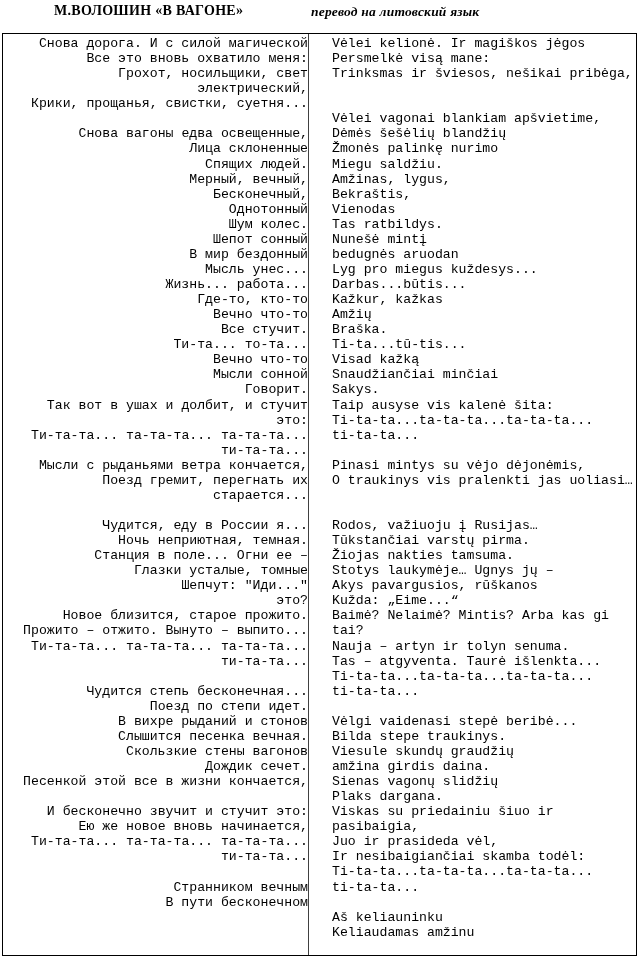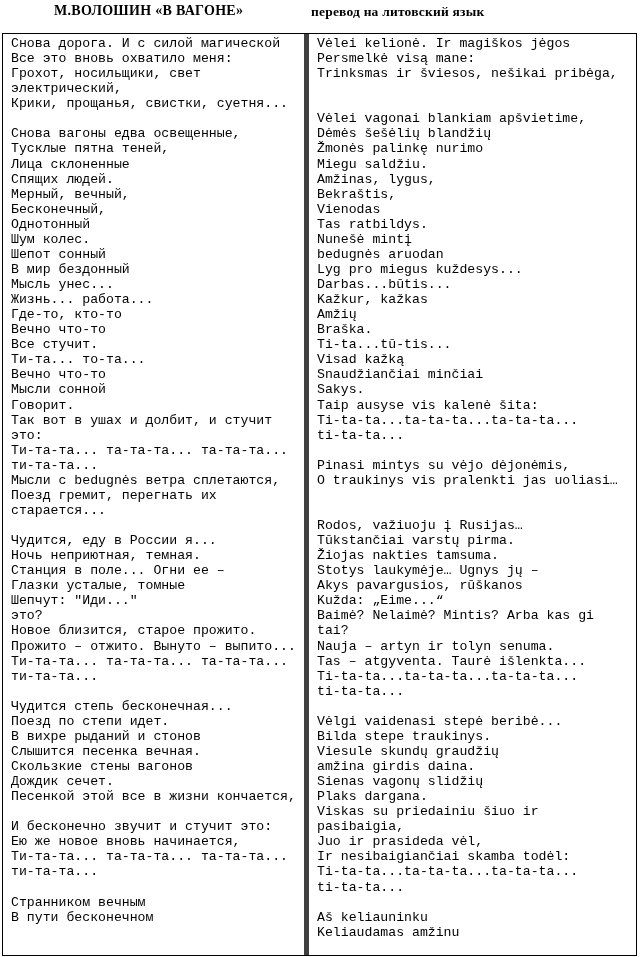--- a/index.html
+++ b/index.html
@@ -28,43 +28,46 @@
   }
   .title-right {
     position: absolute;
     left: 311px;
     top: 4px;
     font-family: "Liberation Serif", serif;
     font-weight: bold;
     font-size: 13.5px;
     letter-spacing: 0.2px;
     white-space: pre;
+    font-style: italic;
   }
   .poem-table {
     position: absolute;
     left: 2px;
     top: 33px;
     width: 635px;
     height: 923px;
     border: 1px solid #000000;
     box-sizing: border-box;
     display: flex;
     background: #ffffff;
   }
   .cell {
     box-sizing: border-box;
     padding: 2px 0 0 8px;
     overflow: hidden;
   }
   .cell-left {
     width: 306px;
-    border-right: 5px solid #404040;
+    border-right: 1px solid #404040;
+    text-align: right;
   }
   .cell-right {
     flex: 1;
+    margin-left: 15px;
   }
   .line {
     font-family: "Liberation Mono", "DejaVu Sans Mono", monospace;
     font-size: 13.2px;
     line-height: 15.07px;
     white-space: pre;
     color: #000000;
   }
 </style>
 </head>
@@ -78,21 +81,20 @@
 
   <div class="poem-table">
     <div class="cell cell-left">
         <div class="line">Снова дорога. И с силой магической</div>
         <div class="line">Все это вновь охватило меня:</div>
         <div class="line">Грохот, носильщики, свет</div>
         <div class="line">электрический,</div>
         <div class="line">Крики, прощанья, свистки, суетня...</div>
         <div class="line">&nbsp;</div>
         <div class="line">Снова вагоны едва освещенные,</div>
-        <div class="line">Тусклые пятна теней,</div>
         <div class="line">Лица склоненные</div>
         <div class="line">Спящих людей.</div>
         <div class="line">Мерный, вечный,</div>
         <div class="line">Бесконечный,</div>
         <div class="line">Однотонный</div>
         <div class="line">Шум колес.</div>
         <div class="line">Шепот сонный</div>
         <div class="line">В мир бездонный</div>
         <div class="line">Мысль унес...</div>
         <div class="line">Жизнь... работа...</div>
@@ -100,21 +102,21 @@
         <div class="line">Вечно что-то</div>
         <div class="line">Все стучит.</div>
         <div class="line">Ти-та... то-та...</div>
         <div class="line">Вечно что-то</div>
         <div class="line">Мысли сонной</div>
         <div class="line">Говорит.</div>
         <div class="line">Так вот в ушах и долбит, и стучит</div>
         <div class="line">это:</div>
         <div class="line">Ти-та-та... та-та-та... та-та-та...</div>
         <div class="line">ти-та-та...</div>
-        <div class="line">Мысли с bedugnės ветра сплетаются,</div>
+        <div class="line">Мысли с рыданьями ветра кончается,</div>
         <div class="line">Поезд гремит, перегнать их</div>
         <div class="line">старается...</div>
         <div class="line">&nbsp;</div>
         <div class="line">Чудится, еду в России я...</div>
         <div class="line">Ночь неприютная, темная.</div>
         <div class="line">Станция в поле... Огни ее –</div>
         <div class="line">Глазки усталые, томные</div>
         <div class="line">Шепчут: "Иди..."</div>
         <div class="line">это?</div>
         <div class="line">Новое близится, старое прожито.</div>

